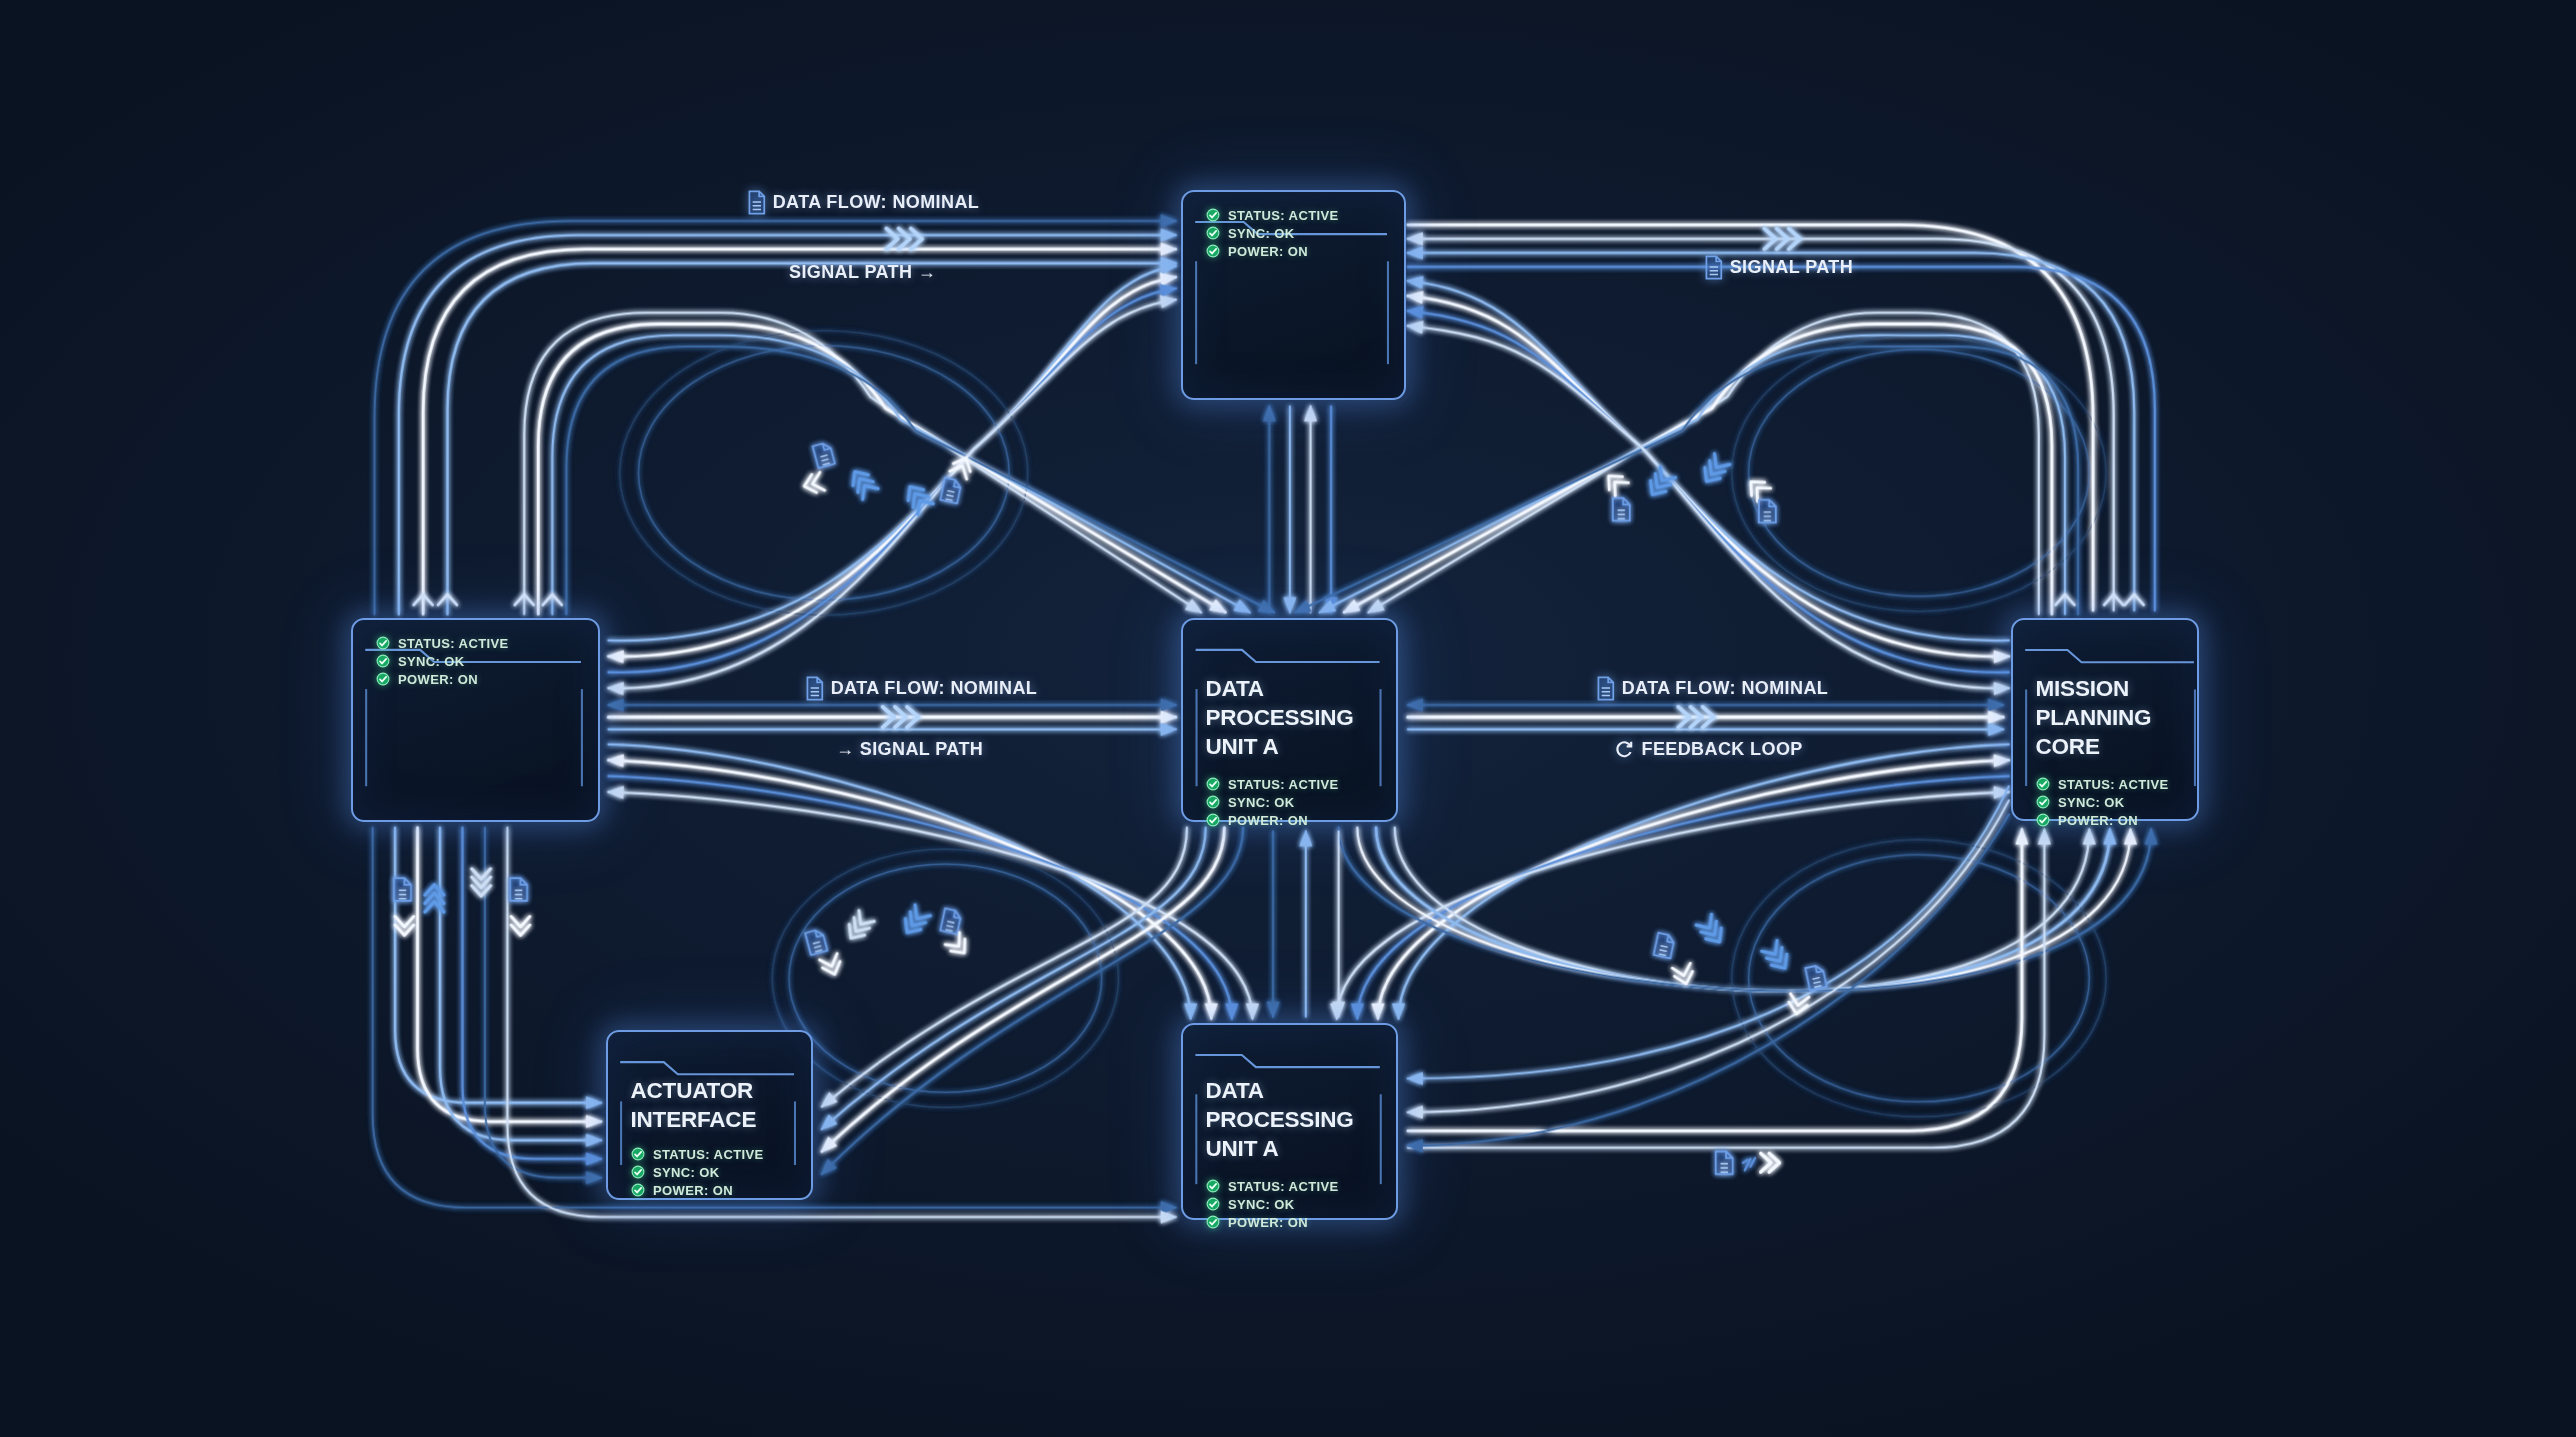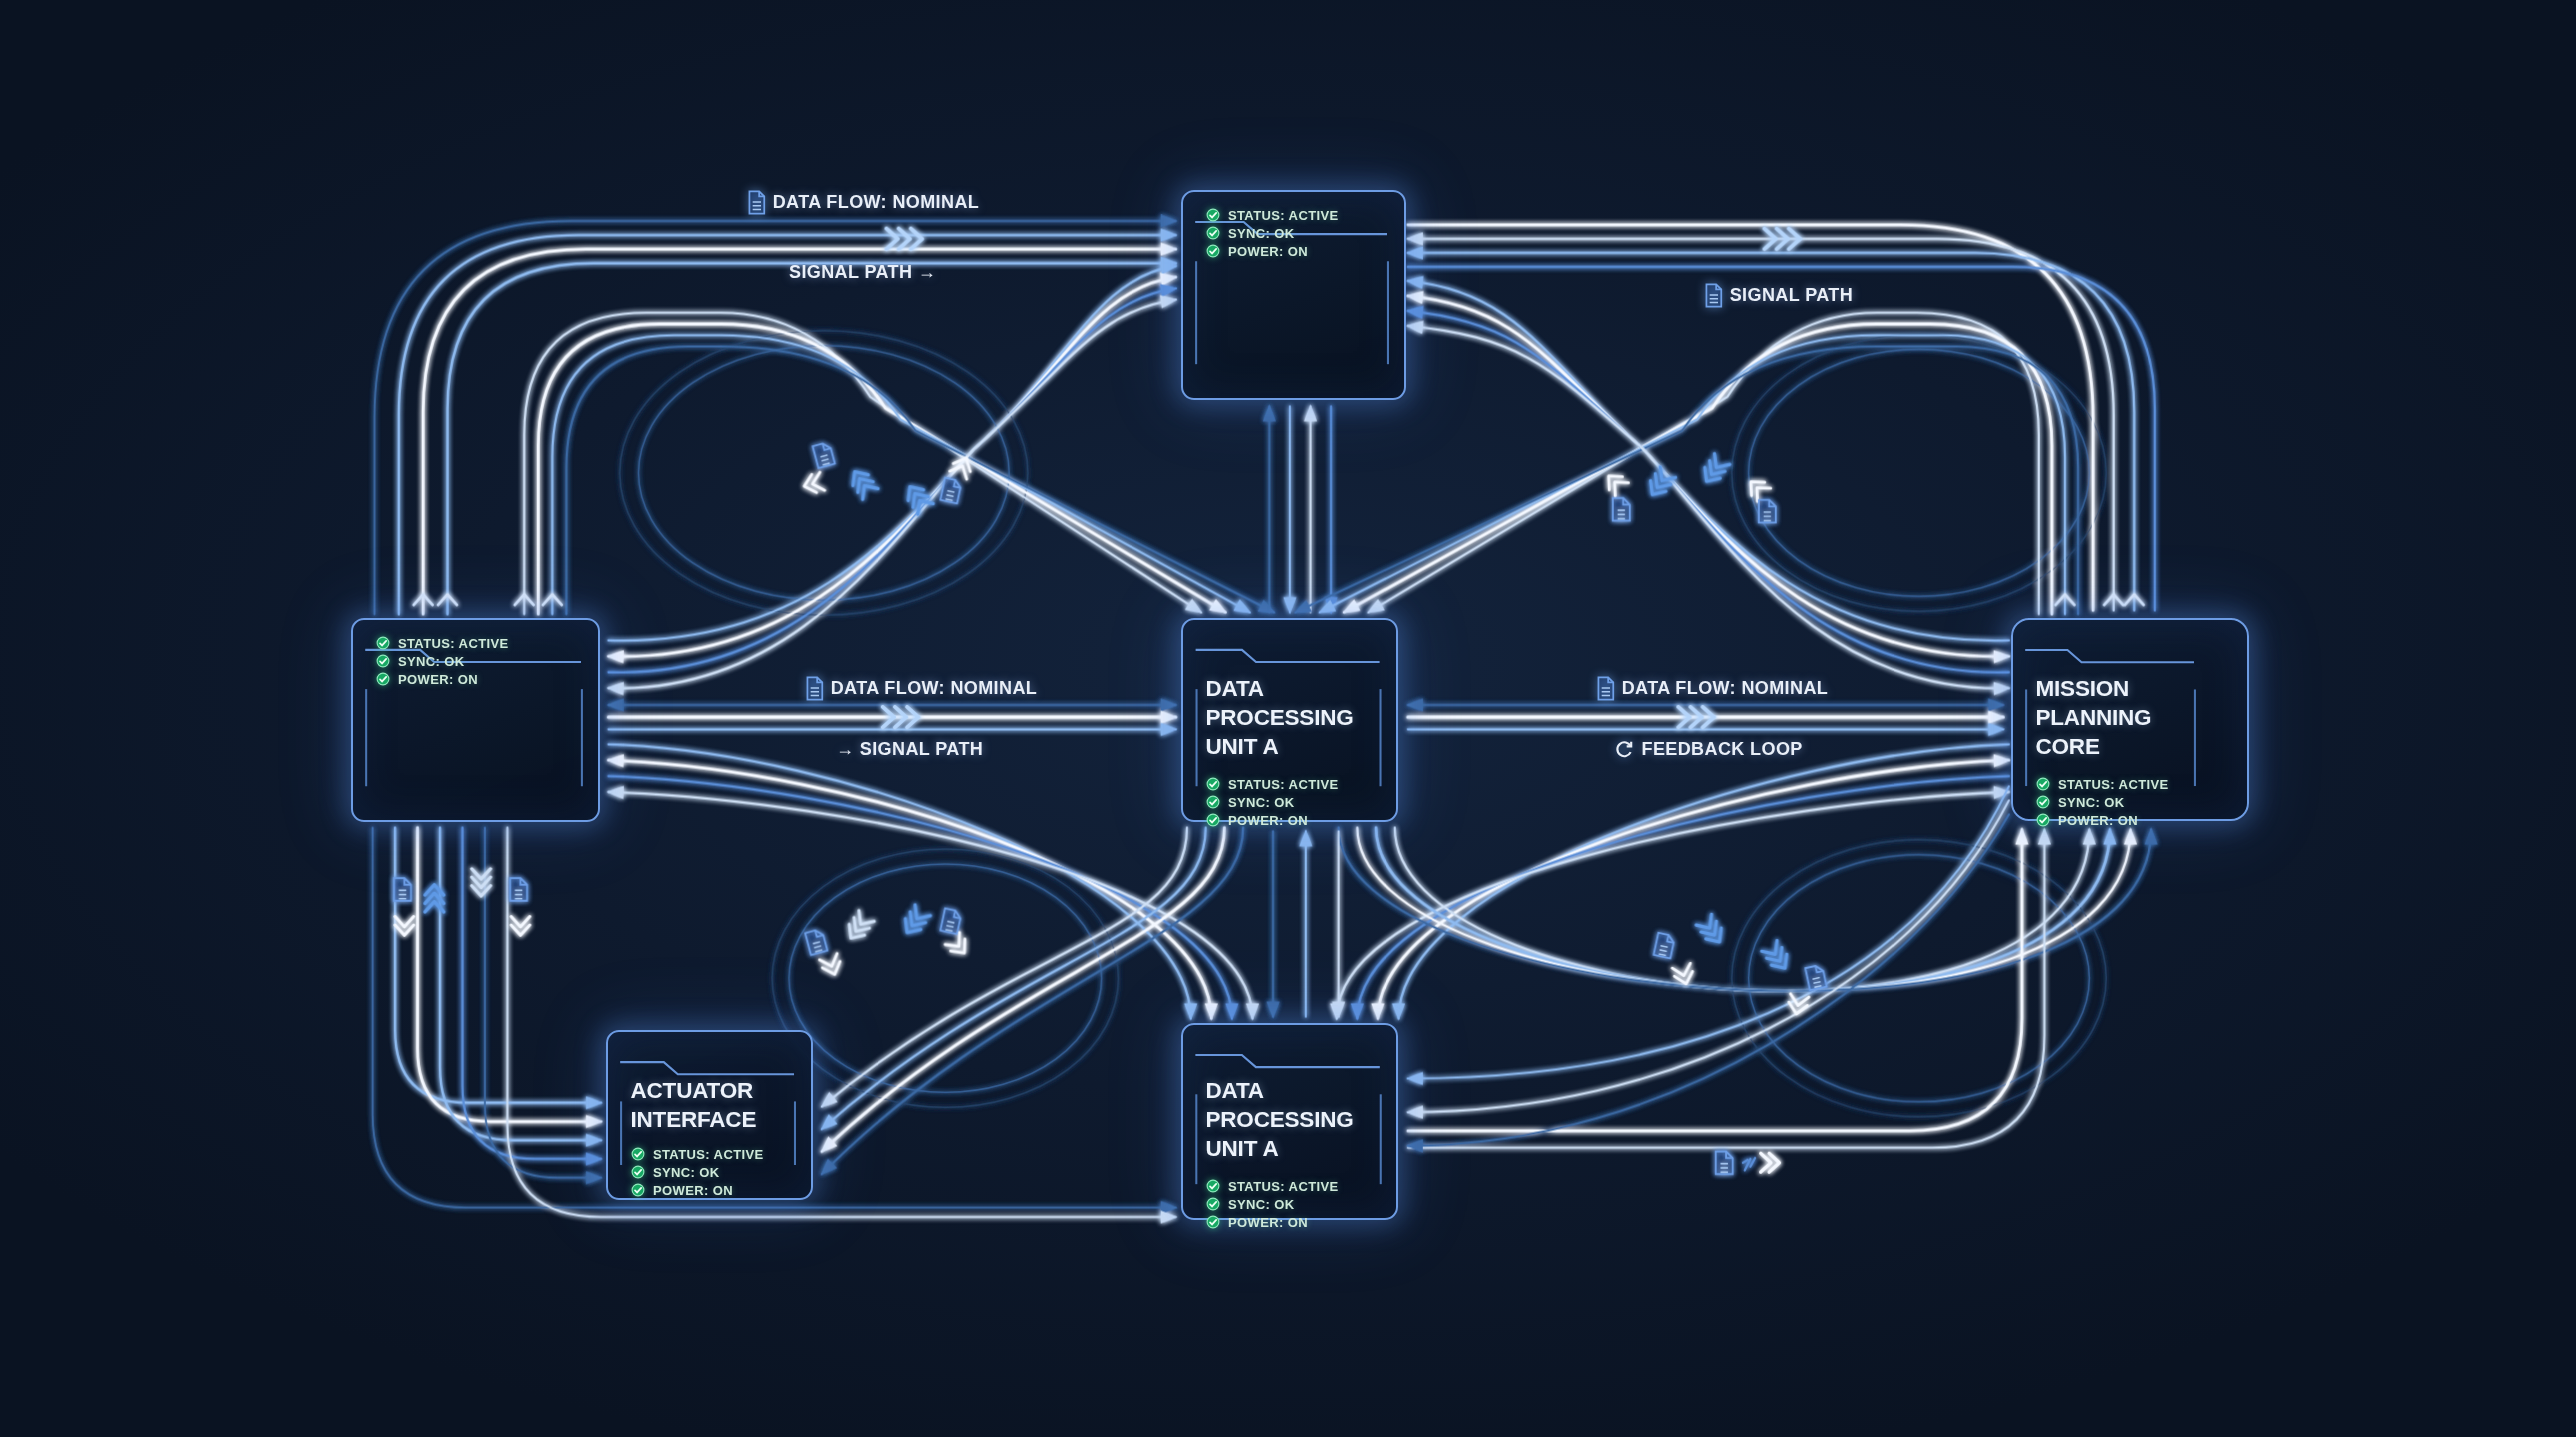--- a/index.html
+++ b/index.html
@@ -402,21 +402,21 @@
          <span class="sicon">
               <svg width="14" height="14" viewBox="0 0 15 15">
                 <circle cx="7.5" cy="7.5" r="6.3" fill="#17a863" stroke="#8fe9bd" stroke-width="1.2"></circle>
                 <path d="M4.3 7.9 L6.5 10.1 L10.9 5.3" stroke="#eafff3" stroke-width="1.9" fill="none" stroke-linecap="round"></path>
               </svg>
             </span>
          <span>POWER: ON</span>
        </div>
         </div>
       </div>
-      <div class="node" style="left: 2011px; top: 618px; width: 238px; height: 203px; border-radius: 18px;">
+      <div class="node" style="left: 2011px; top: 618px; width: 188px; height: 203px;">
         <svg class="deco" width="196" height="198" viewBox="0 0 209 211">
       <path d="M13 32 H 58.050000000000004 L 73.05000000000001 45 H 193" fill="none" stroke="#6d9ce4" stroke-width="2.2" opacity=".95"></path>
       <path d="M14 74 V 177" fill="none" stroke="#517fc2" stroke-width="2.2" opacity=".9"></path>
       <path d="M194 74 V 177" fill="none" stroke="#517fc2" stroke-width="2.2" opacity=".9"></path>
     </svg>
     <div class="ntitle" style="padding-top:54px">
       <div>MISSION PLANNING</div>
       <div>CORE</div>
     </div>
     <div class="nstatus" style="margin-top:14px">
@@ -537,21 +537,21 @@
             <path d="M2.5 1.5 h10.5 l5.5 5.5 v18.5 h-16 z" fill="rgba(30,70,140,.35)" stroke="#6fa0e8" stroke-width="1.9"></path>
             <path d="M13 1.5 v5.5 h5.5" fill="none" stroke="#6fa0e8" stroke-width="1.9"></path>
             <path d="M6 13 h9 M6 17 h9 M6 21 h9" stroke="#a9c9f2" stroke-width="1.7"></path>
           </svg>
         </span>
         <span>DATA FLOW: NOMINAL</span>
       </div>
       <div class="flabel" style="left: 789px; top: 262px; text-align: center;">
         <span>SIGNAL PATH →</span>
       </div>
-      <div class="flabel" style="left: 1704px; top: 255px; margin-top: 28px;">
+      <div class="flabel" style="left: 1704px; top: 255px;">
         <span class="licon">
           <svg width="19.7" height="25" viewBox="0 0 21 27">
             <path d="M2.5 1.5 h10.5 l5.5 5.5 v18.5 h-16 z" fill="rgba(30,70,140,.35)" stroke="#6fa0e8" stroke-width="1.9"></path>
             <path d="M13 1.5 v5.5 h5.5" fill="none" stroke="#6fa0e8" stroke-width="1.9"></path>
             <path d="M6 13 h9 M6 17 h9 M6 21 h9" stroke="#a9c9f2" stroke-width="1.7"></path>
           </svg>
         </span>
         <span>SIGNAL PATH</span>
       </div>
       <div class="flabel" style="left: 805px; top: 676px;">

